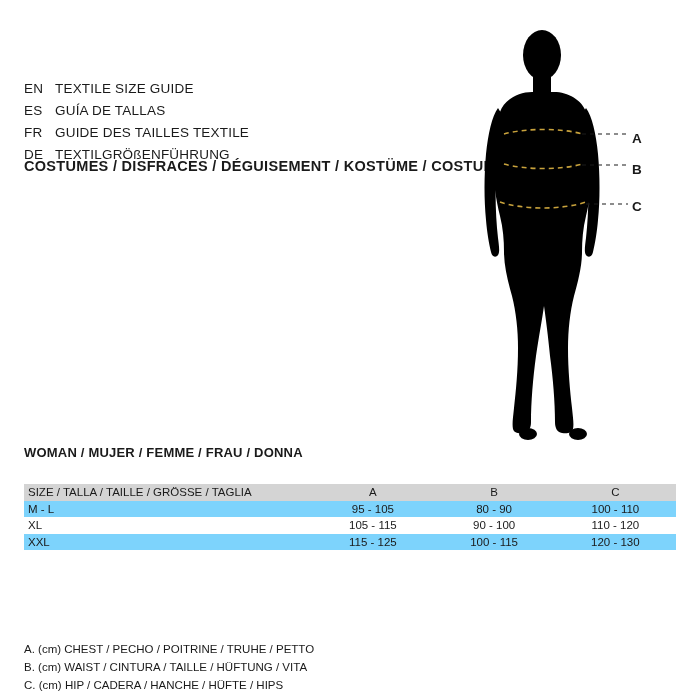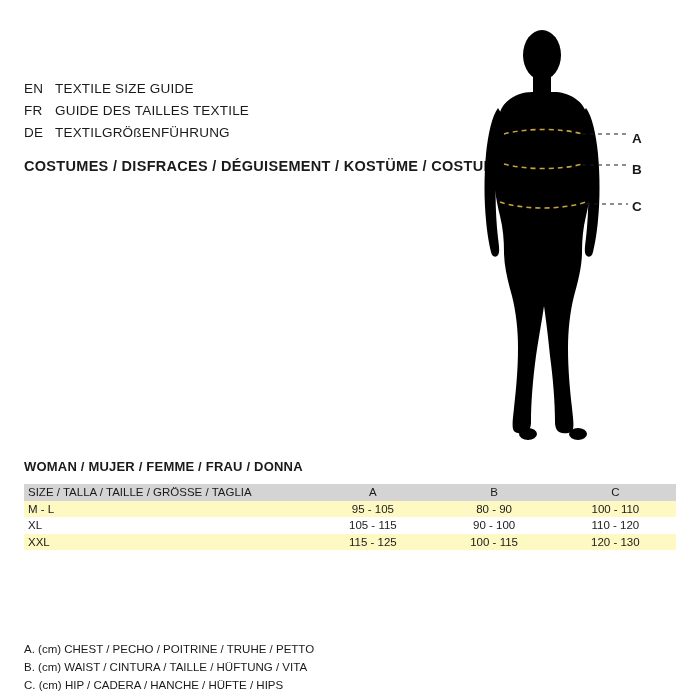--- a/index.html
+++ b/index.html
@@ -76,21 +76,21 @@
     color: #1a1a1a;
   }
   .meas-a { left: 632px; top: 131px; }
   .meas-b { left: 632px; top: 162px; }
   .meas-c { left: 632px; top: 199px; }
 
   
   .table-title {
     position: absolute;
     left: 24px;
-    top: 459px;
+    top: 445px;
     font-size: 13px;
     font-weight: bold;
     letter-spacing: 0.2px;
   }
 
   table.size-table {
     position: absolute;
     left: 24px;
     top: 484px;
     width: 652px;
@@ -101,21 +101,21 @@
     padding: 0;
     height: 16.5px;
     line-height: 16.5px;
     vertical-align: middle;
   }
   .row-head td {
     background: #d4d4d4;
     font-weight: normal;
   }
   .row-alt td {
-    background: #fef9c3;
+    background: #7dd3fc;
   }
   .row-plain td {
     background: #ffffff;
   }
   .col-size {
     width: 286px;
     padding-left: 4px !important;
     text-align: left;
   }
   .col-m {
@@ -138,20 +138,24 @@
 </style>
 </head>
 <body>
 
 <div class="page">
 
   <div class="lang-block">
     <div class="lang-row">
       <span class="lang-code">EN</span>
       <span class="lang-text">TEXTILE SIZE GUIDE</span>
+    </div>
+    <div class="lang-row">
+      <span class="lang-code">ES</span>
+      <span class="lang-text">GUÍA DE TALLAS</span>
     </div>
     <div class="lang-row">
       <span class="lang-code">FR</span>
       <span class="lang-text">GUIDE DES TAILLES TEXTILE</span>
     </div>
     <div class="lang-row">
       <span class="lang-code">DE</span>
       <span class="lang-text">TEXTILGRÖßENFÜHRUNG</span>
     </div>
   </div>

